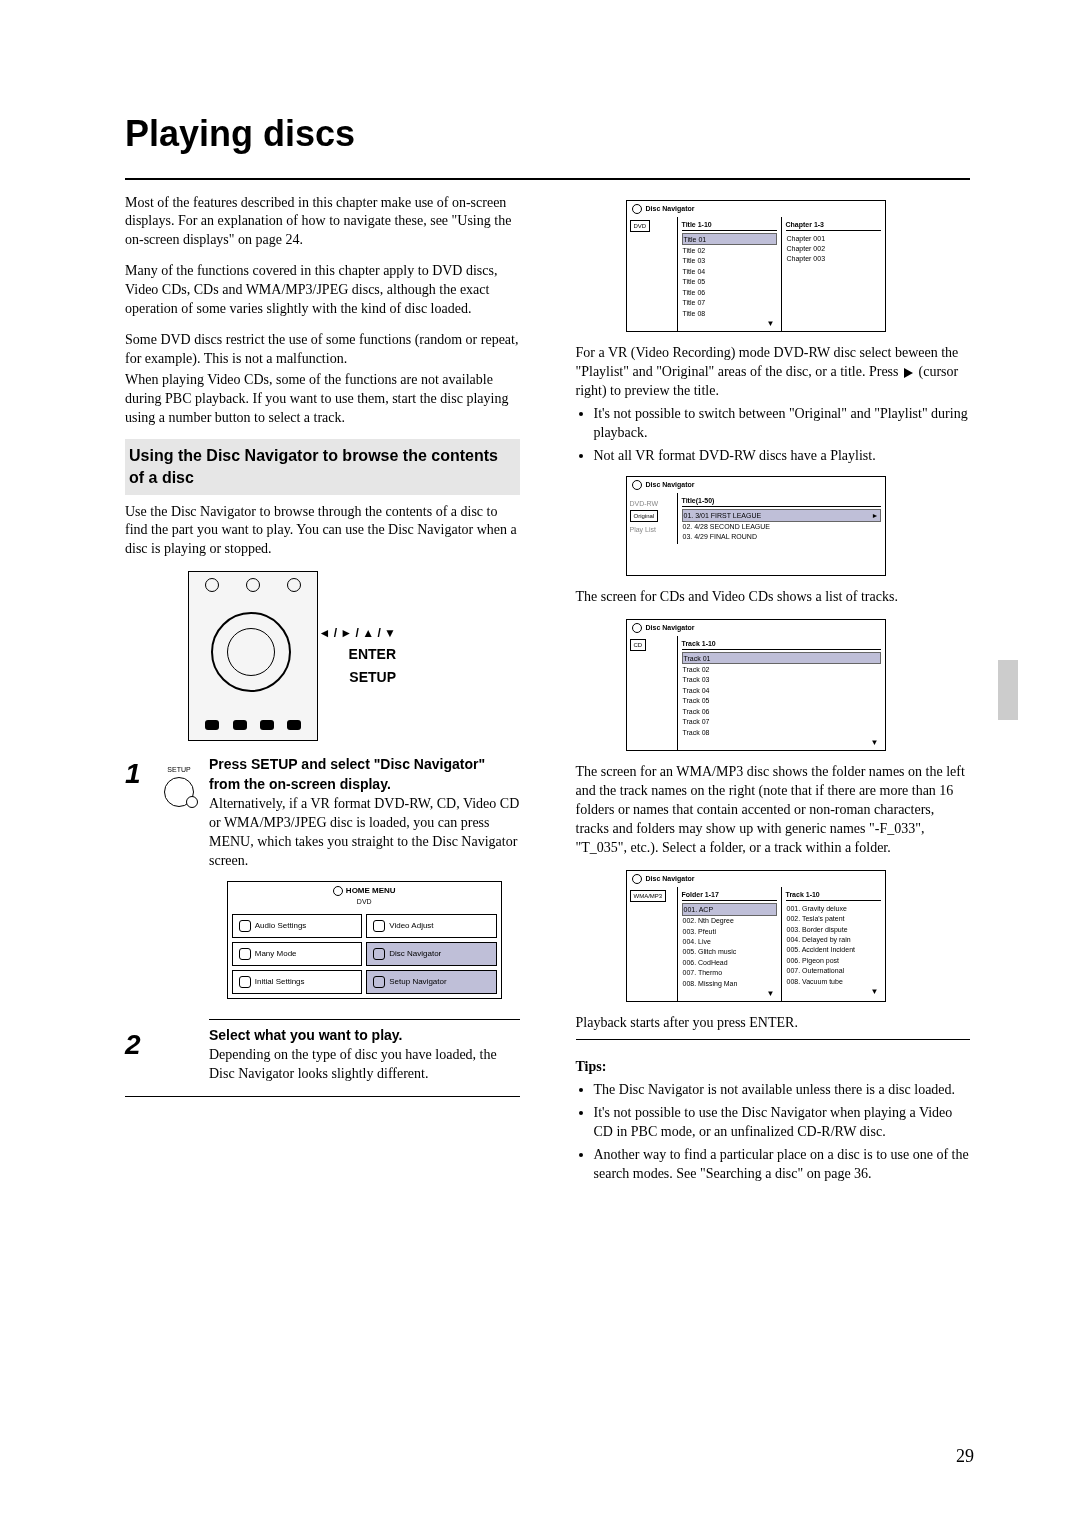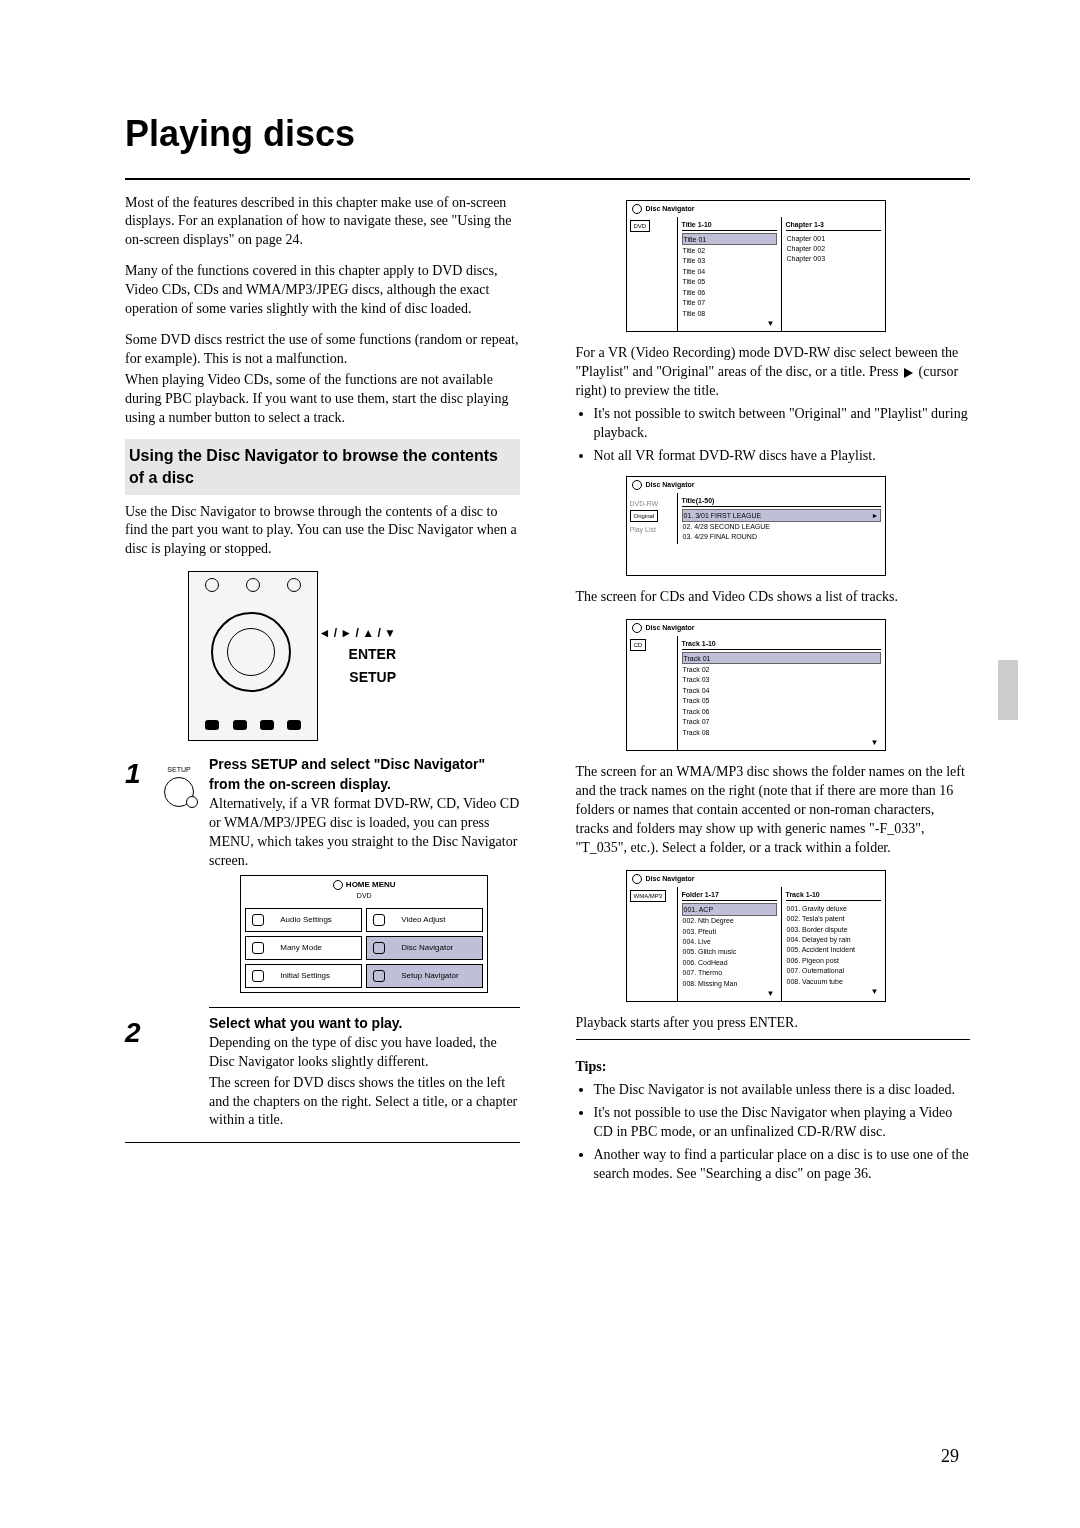--- a/index.html
+++ b/index.html
@@ -62,25 +62,25 @@
     font-family: Arial, Helvetica, sans-serif;
     font-weight: bold; font-style: italic; font-size: 28px;
     width: 24px;
   }
   .stepicon { width:44px; font-family: Arial, Helvetica, sans-serif; font-size:7px; text-align:center; padding-top:10px;}
   .stepicon .ic { width:30px;height:30px;border:1px solid #000;border-radius:50%;margin:2px auto; position:relative;}
   .stepicon .ic:after{content:""; position:absolute; right:-5px; bottom:-2px; width:10px; height:10px; border:1px solid #000; border-radius:50%; background:#fff;}
   .stepbody { flex:1; border-bottom:1px solid #000; padding-bottom:10px; }
   .stepbody.noborder{ border-bottom:none;}
   .stepbold { font-family: Arial, Helvetica, sans-serif; font-weight:bold; }
-  .home-menu { width: 248px; border:1px solid #000; margin: 4px auto; background:#fff;}
+  .home-menu { width: 275px; border:1px solid #000; margin: 10px auto; background:#fff;}
   .home-menu .hm-title{ font-family: Arial, Helvetica, sans-serif; font-size:8px; font-weight:bold; text-align:center; padding:4px 0 0; }
   .home-menu .hm-sub{ font-family: Arial, Helvetica, sans-serif; font-size:7px; text-align:center; padding-bottom:4px;}
   .home-menu .grid{ display:flex; flex-wrap:wrap; padding: 4px; gap:4px;}
-  .home-menu .cell{ flex:0 0 calc(50% - 2px); border:1px solid #000; font-size:8px; font-family: Arial, Helvetica, sans-serif; padding:5px 6px; display:flex; align-items:center; gap:16px;}
+  .home-menu .cell{ flex:0 0 calc(50% - 2px); border:1px solid #000; font-size:8px; font-family: Arial, Helvetica, sans-serif; padding:5px 6px; display:flex; align-items:center; gap:4px;}
   .home-menu .sel{ background:#bfbfd8; }
   .cico { width:12px;height:12px;border:1px solid #000;border-radius:3px; }
   .nav { width: 260px; border:1px solid #000; background:#fff; font-family: Arial, Helvetica, sans-serif; font-size:7px; margin: 6px 0 12px 50px;}
   .nav .nhead{ display:flex; align-items:center; gap:4px; padding:3px 5px; font-weight:bold;}
   .nav .disc{ width:10px;height:10px;border:1px solid #000;border-radius:50%;}
   .nav .body{ display:flex;}
   .nav .side{ width:50px; padding:3px 3px; }
   .nav .side .tag{ border:1px solid #000; padding:1px 3px; display:inline-block; font-size:6px; }
   .nav .side .dim{ color:#888; margin-top:3px; }
   .nav .main{ flex:1; display:flex;}
@@ -88,21 +88,21 @@
   .nav .col1 .hdr{ font-weight:bold; border-bottom:1px solid #000; margin-bottom:2px; padding:1px 0;}
   .nav .row{ padding:0.5px 1px; }
   .nav .sel{ background:#bfbfd8; border:1px solid #666; }
   .nav .arrow{ text-align:right; font-size:8px; padding-right:2px;}
   ul.bullets{ list-style: disc; padding-left: 18px; margin:4px 0 10px 0;}
   ul.bullets li{ margin-bottom:4px; }
   .tips{ border-top:1px solid #000; margin-top:6px; padding-top:18px;}
   .tips-h{ font-weight:bold; }
   .playarrow{ display:inline-block; width:0;height:0;border-top:5px solid transparent;border-bottom:5px solid transparent;border-left:9px solid #000; vertical-align:middle; margin:0 2px;}
   .sym{ font-family: Arial, Helvetica, sans-serif; font-size:12px;}
-  .pagenum{ position:absolute; right:121px; bottom:60px; font-family: Georgia, serif; font-size:18px;}
+  .pagenum{ position:absolute; right:106px; bottom:60px; font-family: Georgia, serif; font-size:18px;}
   .tab{ position:absolute; right:62px; top:660px; width:20px; height:60px; background:#ccc; }
 </style>
 </head>
 <body>
 
 <h1>Playing discs</h1>
 <div class="rule-full"></div>
 
 <div class="columns">
 
@@ -180,21 +180,20 @@
         </div>
       </div>
     </div>
 
     <div class="step">
       <div class="stepnum">2</div>
       <div class="stepicon"></div>
       <div class="stepbody noborder">
         <span class="stepbold">Select what you want to play.</span>
         <p>Depending on the type of disc you have loaded, the Disc Navigator looks slightly different.</p>
-        <p>The screen for DVD discs shows the titles on the left and the chapters on the right. Select a title, or a chapter within a title.</p>
       </div>
     </div>
     <div style="border-top:1px solid #000;"></div>
   </div>
 
   <div class="col">
 
     <div class="nav">
       <div class="nhead">
           <span class="disc"></span>

